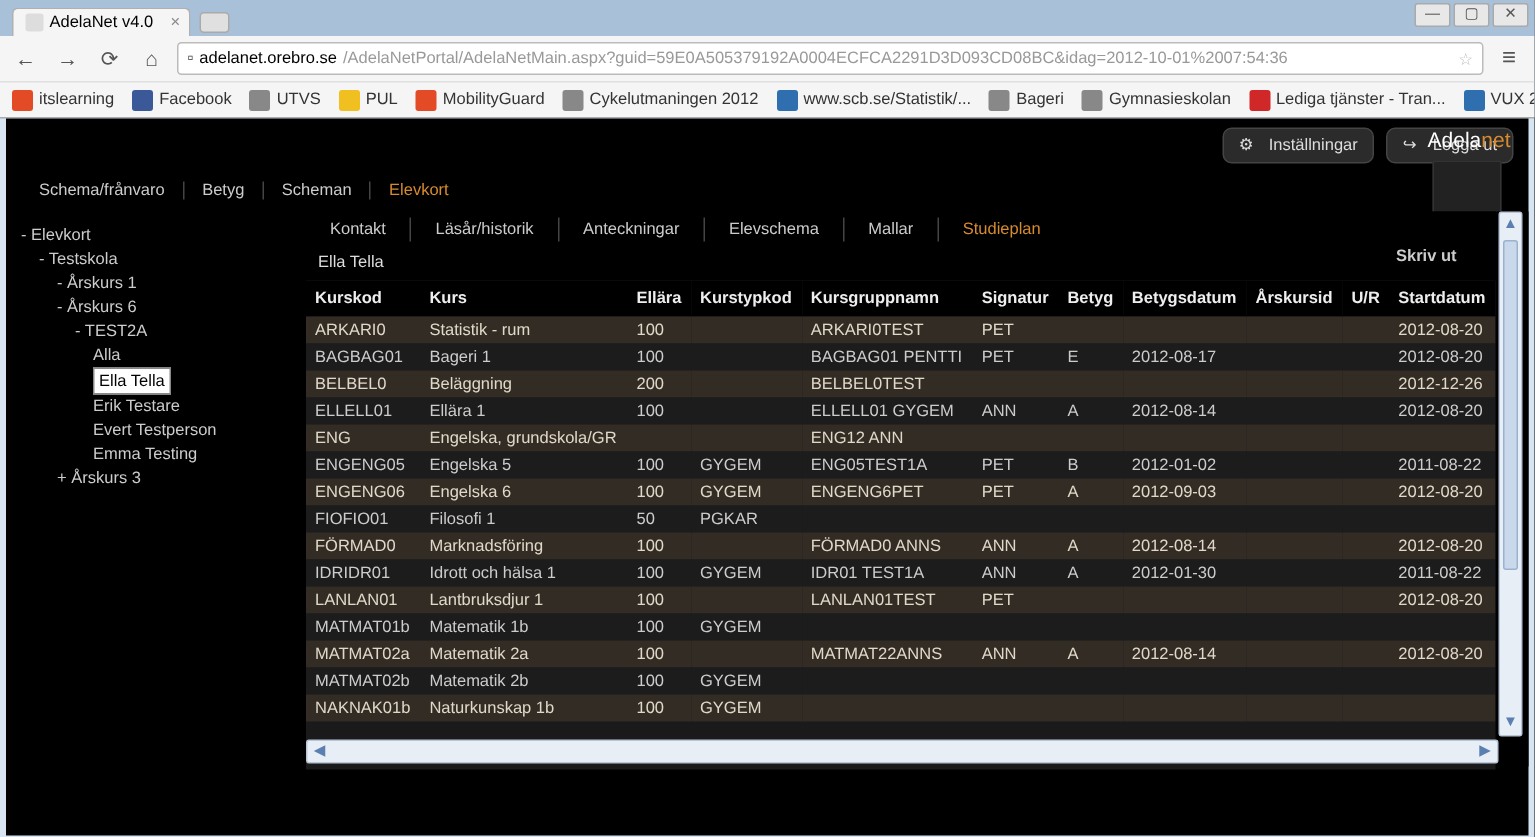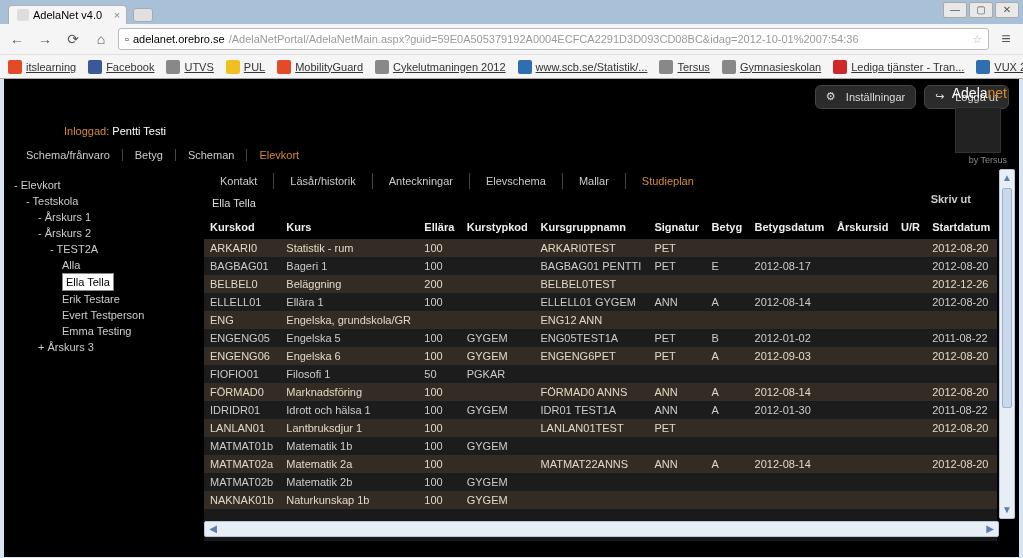--- a/index.html
+++ b/index.html
@@ -71,21 +71,21 @@
     display: flex;
     align-items: center;
     gap: 12px;
     padding: 0 8px;
     background: #f5f5f5;
     border-top: 1px solid #e0e0e0;
     font-size: 11px;
     color: #333;
     overflow: hidden;
   }
-  .bookmark { display: flex; align-items: center; gap: 4px; white-space: nowrap; text-decoration: underline; }
+  .bookmark { display: flex; gap: 4px; white-space: nowrap; }
   .bm-icon { width: 14px; height: 14px; border-radius: 2px; }
   
   .app {
     position: relative;
     background: #000;
     color: #ccc;
     margin: 0 4px;
     height: 478px;
   }
   .top-buttons {
@@ -241,21 +241,21 @@
       <div class="bookmark">
         <span class="bm-icon" style="background: rgb(136, 136, 136);"></span>
         <span>Cykelutmaningen 2012</span>
       </div>
       <div class="bookmark">
         <span class="bm-icon" style="background: rgb(47, 111, 176);"></span>
         <span>www.scb.se/Statistik/...</span>
       </div>
       <div class="bookmark">
         <span class="bm-icon" style="background: rgb(136, 136, 136);"></span>
-        <span>Tersus</span>
+        <span>Bageri</span>
       </div>
       <div class="bookmark">
         <span class="bm-icon" style="background: rgb(136, 136, 136);"></span>
         <span>Gymnasieskolan</span>
       </div>
       <div class="bookmark">
         <span class="bm-icon" style="background: rgb(208, 40, 40);"></span>
         <span>Lediga tjänster - Tran...</span>
       </div>
       <div class="bookmark">
@@ -275,37 +275,33 @@
       <span class="top-icon">↪</span>
       <span>Logga ut</span>
     </div>
   </div>
   <div class="brand">
     <span>Adela</span><span style="color:#d78b2f">net</span>
   </div>
   <div class="brand-logo"></div>
   <div class="by-tersus">by Tersus</div>
 
-  <div class="login-line">
-    <span>Inloggad:</span>
-    <span class="uname">Pentti Testi</span>
-  </div>
   <div class="main-nav" id="mainnav">
       <a>Schema/frånvaro</a>
       <a>Betyg</a>
       <a>Scheman</a>
       <a style="color: rgb(215, 139, 47);">Elevkort</a>
     </div>
 
   <div class="body-row">
     <div class="tree">
       <div>- <span>Elevkort</span></div>
       <div class="indent1">- <span>Testskola</span></div>
       <div class="indent2">- <span>Årskurs 1</span></div>
-      <div class="indent2">- <span>Årskurs 2</span></div>
+      <div class="indent2">- <span>Årskurs 6</span></div>
       <div class="indent3">- <span>TEST2A</span></div>
       <div class="indent4"><span>Alla</span></div>
       <div class="indent4"><span class="sel">Ella Tella</span></div>
       <div class="indent4"><span>Erik Testare</span></div>
       <div class="indent4"><span>Evert Testperson</span></div>
       <div class="indent4"><span>Emma Testing</span></div>
       <div class="indent2">+ <span>Årskurs 3</span></div>
     </div>
 
     <div class="content">

